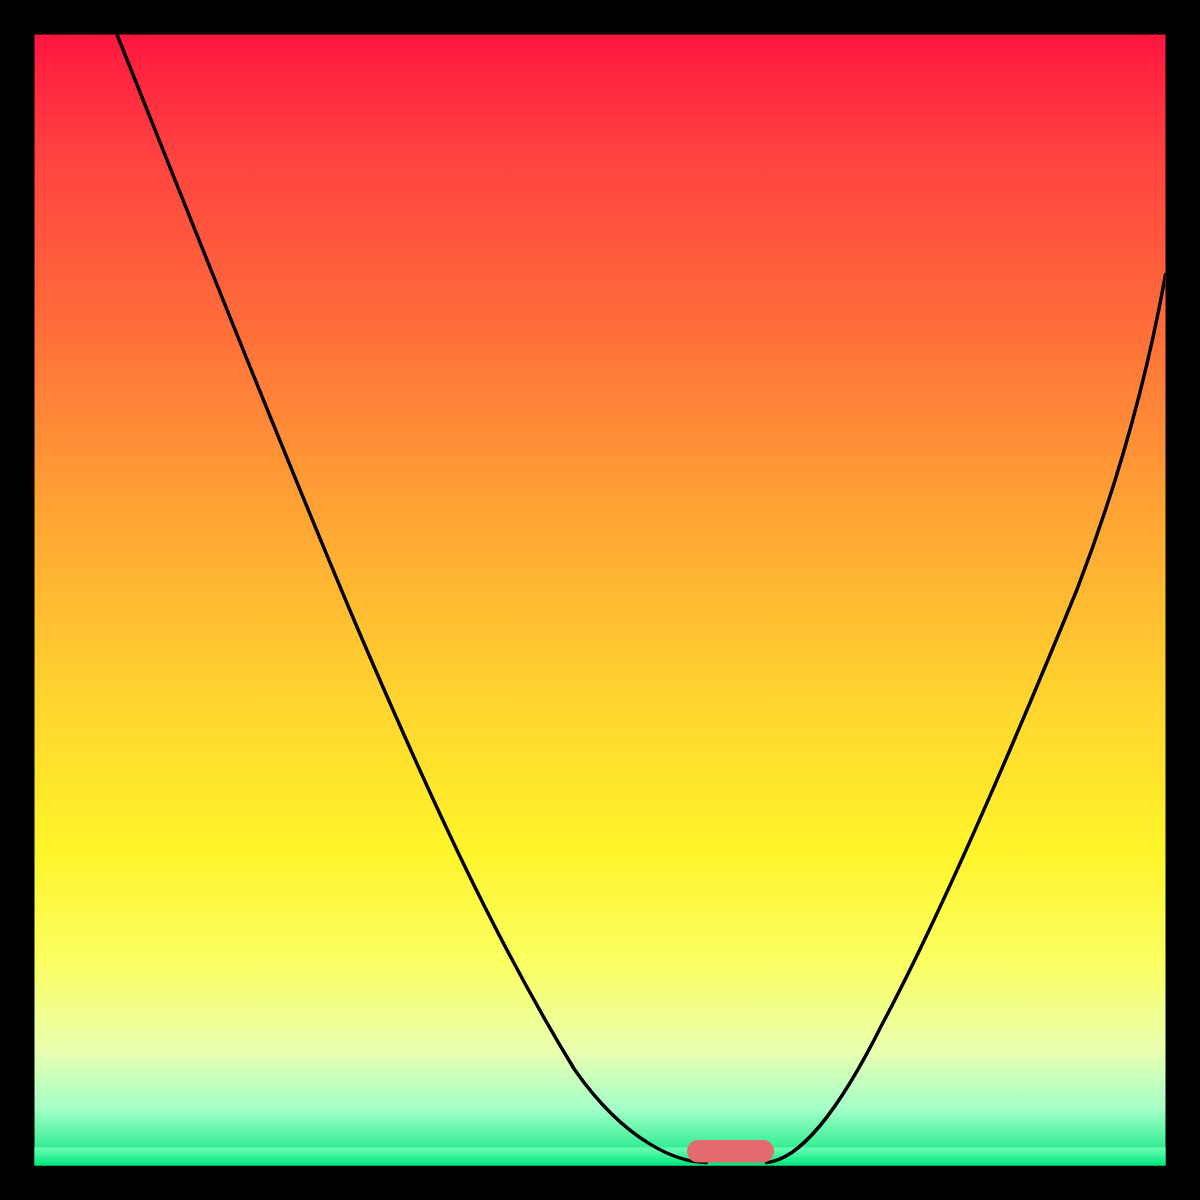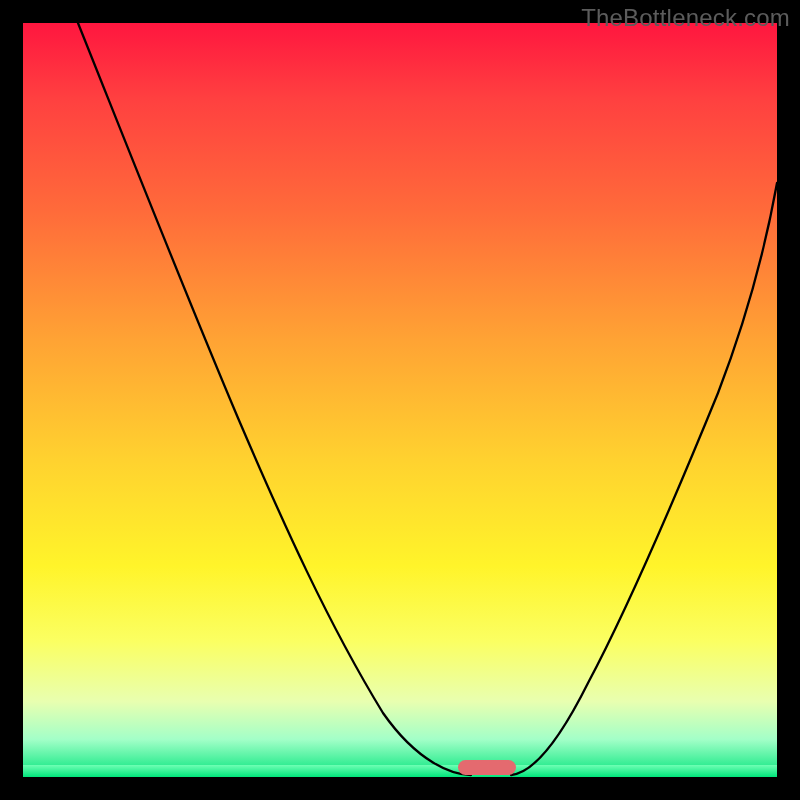--- a/index.html
+++ b/index.html
@@ -80,21 +80,20 @@
     stroke: #000;
     stroke-width: 2.3;
     stroke-linecap: round;
   }
 </style>
 </head>
 <body>
 
 <div class="frame">
 
-  <div class="watermark">TheBottleneck.com</div>
 
   <div class="plot">
 
     <div class="green-band"></div>
 
     <svg class="curve" viewBox="0 0 754 754" preserveAspectRatio="none">
 
       <path d="M 55 0
                C 105 125, 160 265, 215 395
                C 260 500, 305 600, 360 690

